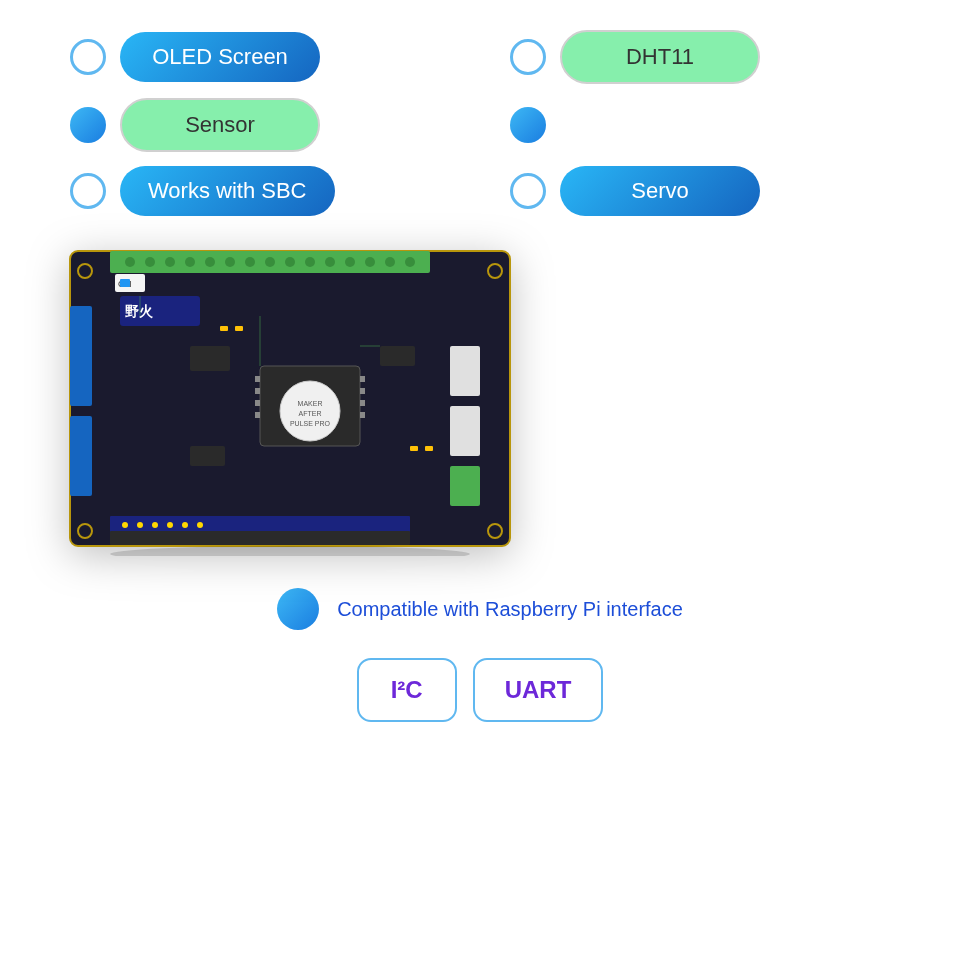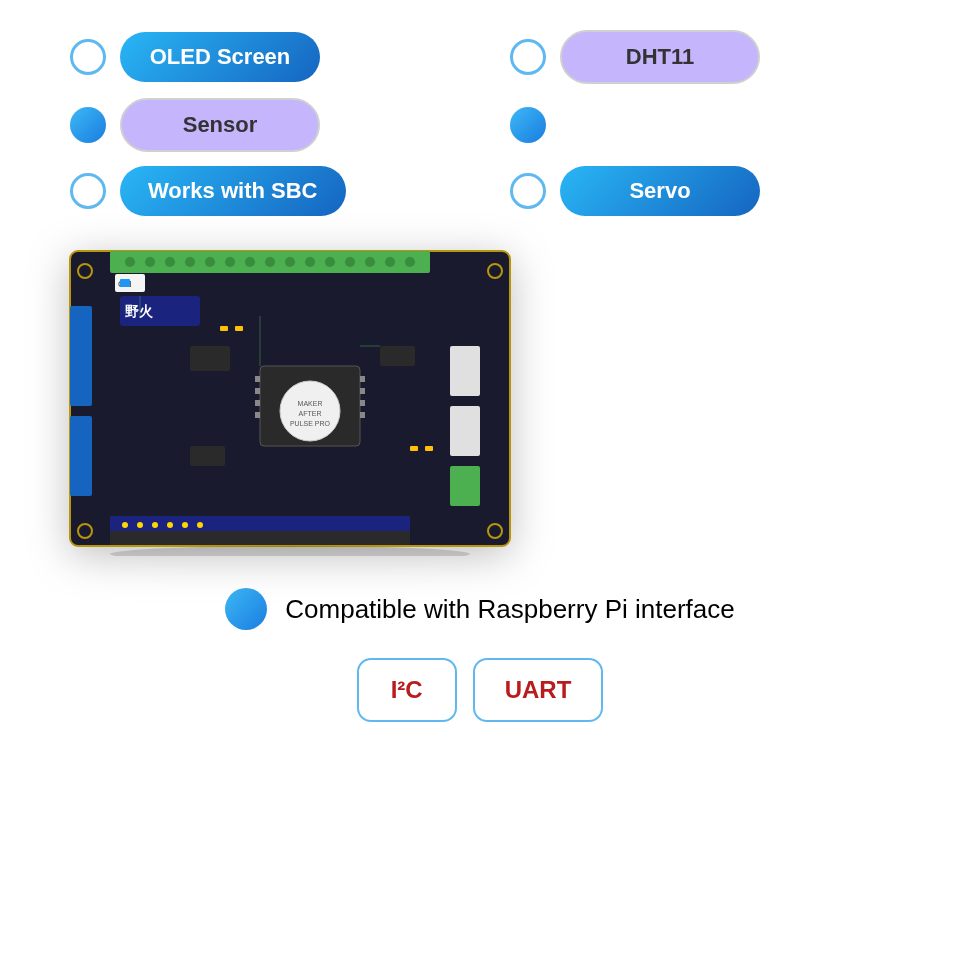--- a/index.html
+++ b/index.html
@@ -47,33 +47,33 @@
       background: linear-gradient(135deg, #3db8f5, #1a7de0);
       border: none;
     }
 
     .badge {
       display: flex;
       align-items: center;
       justify-content: center;
       border-radius: 50px;
       font-size: 22px;
-      font-weight: 700;
+      font-weight: 400;
       padding: 12px 28px;
       min-width: 200px;
       text-align: center;
     }
 
     .badge-filled {
       background: linear-gradient(135deg, #29b6f6, #1565c0);
       color: #ffffff;
     }
 
     .badge-outline {
-      background: #c4b5fd;
+      background: #86efac;
       color: #333333;
       border: 2px solid #d0d0d0;
     }
 
     
     .pcb-section {
       width: 100%;
       display: flex;
       margin-bottom: 28px;
     }
@@ -82,40 +82,40 @@
     .compatible-section {
       display: flex;
       align-items: center;
       gap: 18px;
       margin-bottom: 28px;
       width: 100%;
       justify-content: center;
     }
 
     .compatible-text {
-      font-size: 26px;
-      color: #000000;
+      font-size: 20px;
+      color: #1d4ed8;
       font-weight: 400;
     }
 
     
     .protocol-section {
       display: flex;
       gap: 16px;
       justify-content: center;
       flex-wrap: wrap;
     }
 
     .protocol-badge {
       border: 2px solid #60b8f0;
       border-radius: 14px;
       padding: 16px 30px;
       font-size: 24px;
       font-weight: 600;
-      color: #b91c1c;
+      color: #6d28d9;
       background: #ffffff;
       min-width: 100px;
       text-align: center;
     }
 
     
     .pcb-image-wrapper {
       position: relative;
       filter: drop-shadow(0 8px 20px rgba(0,0,0,0.25));
     }

